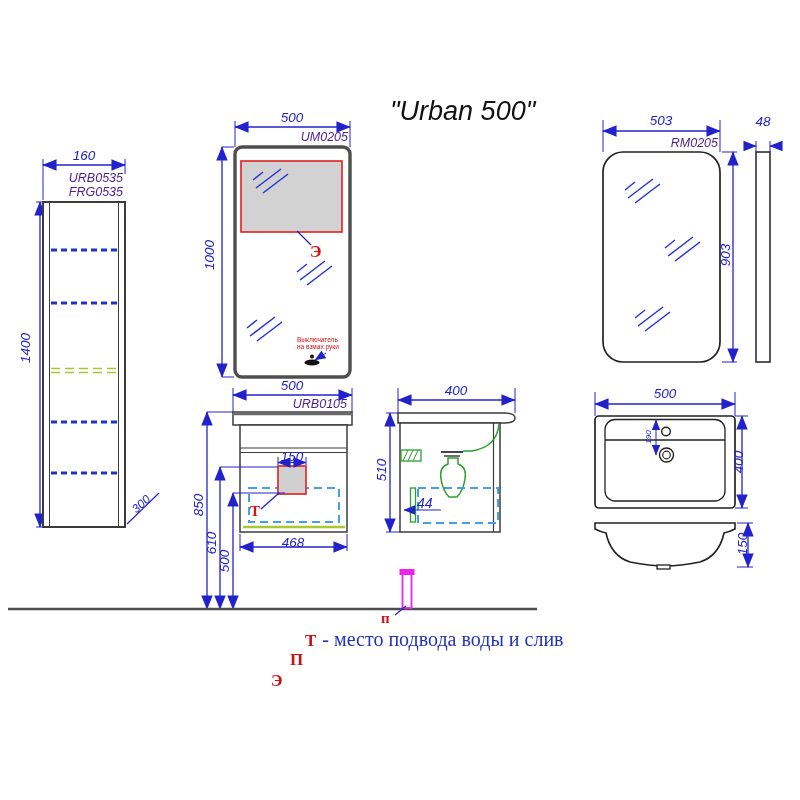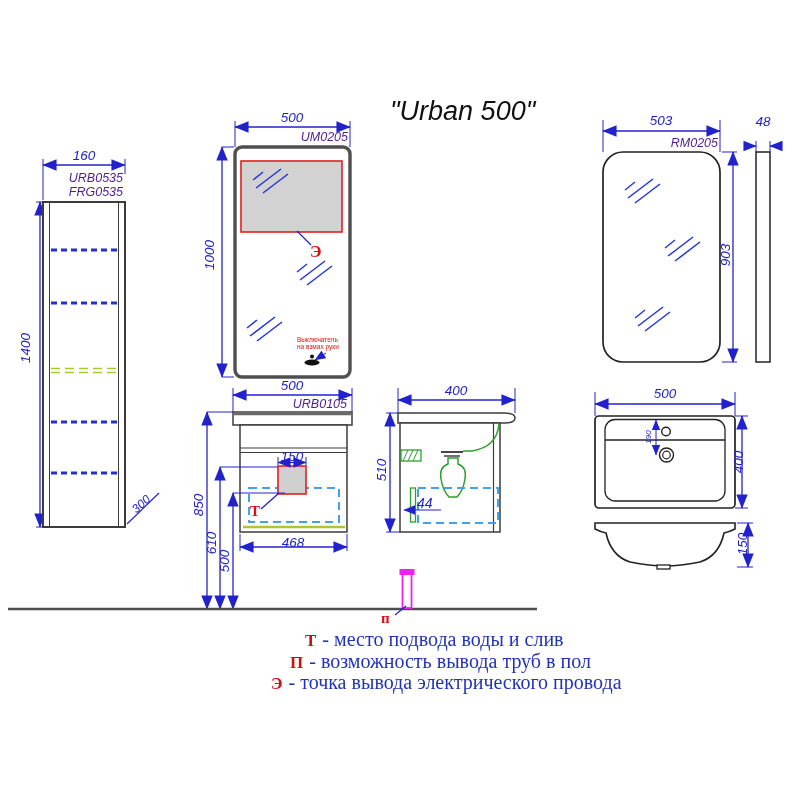--- a/index.html
+++ b/index.html
@@ -234,20 +234,18 @@
   <div class="lbl" style="left:743px;top:115px;width:40px;">48</div>
 
   <div class="marker" style="left:381px;top:611px;">п</div>
 
   <div class="legend-row" style="left:305px;top:629px;">
     <span class="legend-sym">Т</span>
     <span class="legend-txt">- место подвода воды и слив</span>
   </div>
   <div class="legend-row" style="left:290px;top:651px;">
     <span class="legend-sym">П</span>
-    <span class="legend-txt">- возможность вывода труб в пол</span>
   </div>
   <div class="legend-row" style="left:271px;top:672px;">
     <span class="legend-sym">Э</span>
-    <span class="legend-txt">- точка вывода электрического провода</span>
   </div>
 
 </div>
 
 </body></html>

